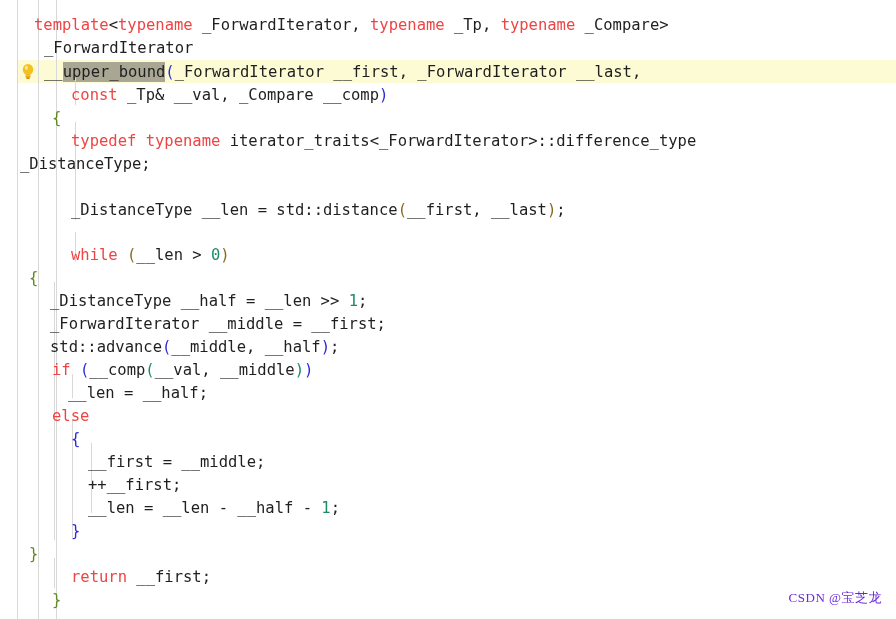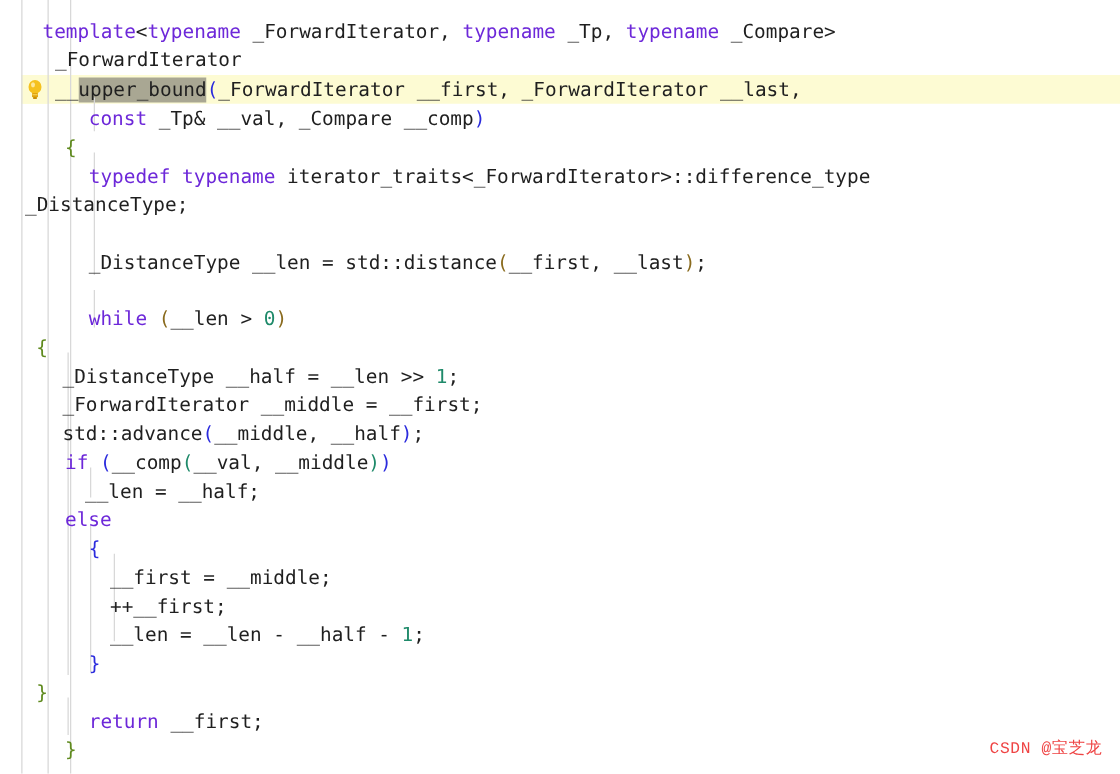--- a/index.html
+++ b/index.html
@@ -78,21 +78,21 @@
 
   
   .wordsel {
     position: absolute;
     background: #a9a793;
     height: 20px;
     border-radius: 0;
   }
 
   
-  .kw      { color: #6d28d9; }   
+  .kw      { color: #ef4444; }   
   .pl      { color: #1f1f1f; }   
   .par-b   { color: #2b2bdd; }   
   .par-o   { color: #8a6b1e; }   
   .par-g   { color: #1f8a6a; }   
   .num     { color: #1f8a6a; }   
   .brace-g { color: #5f8a1e; }   
   .brace-b { color: #2b2bdd; }   
 
   
   .bulb {
@@ -101,22 +101,22 @@
     top: 62px;
     width: 18px;
     height: 20px;
   }
 
   
   .watermark {
     position: absolute;
     right: 14px;
     bottom: 12px;
-    color: #ef4444;
-    font-family: Liberation Mono, monospace;
+    color: #6d28d9;
+    font-family: Liberation Serif, serif;
     font-size: 13px;
     letter-spacing: 0.5px;
     user-select: none;
     margin-top: 45px;
   }
 </style>
 </head>
 <body>
 
 <div id="editor">

